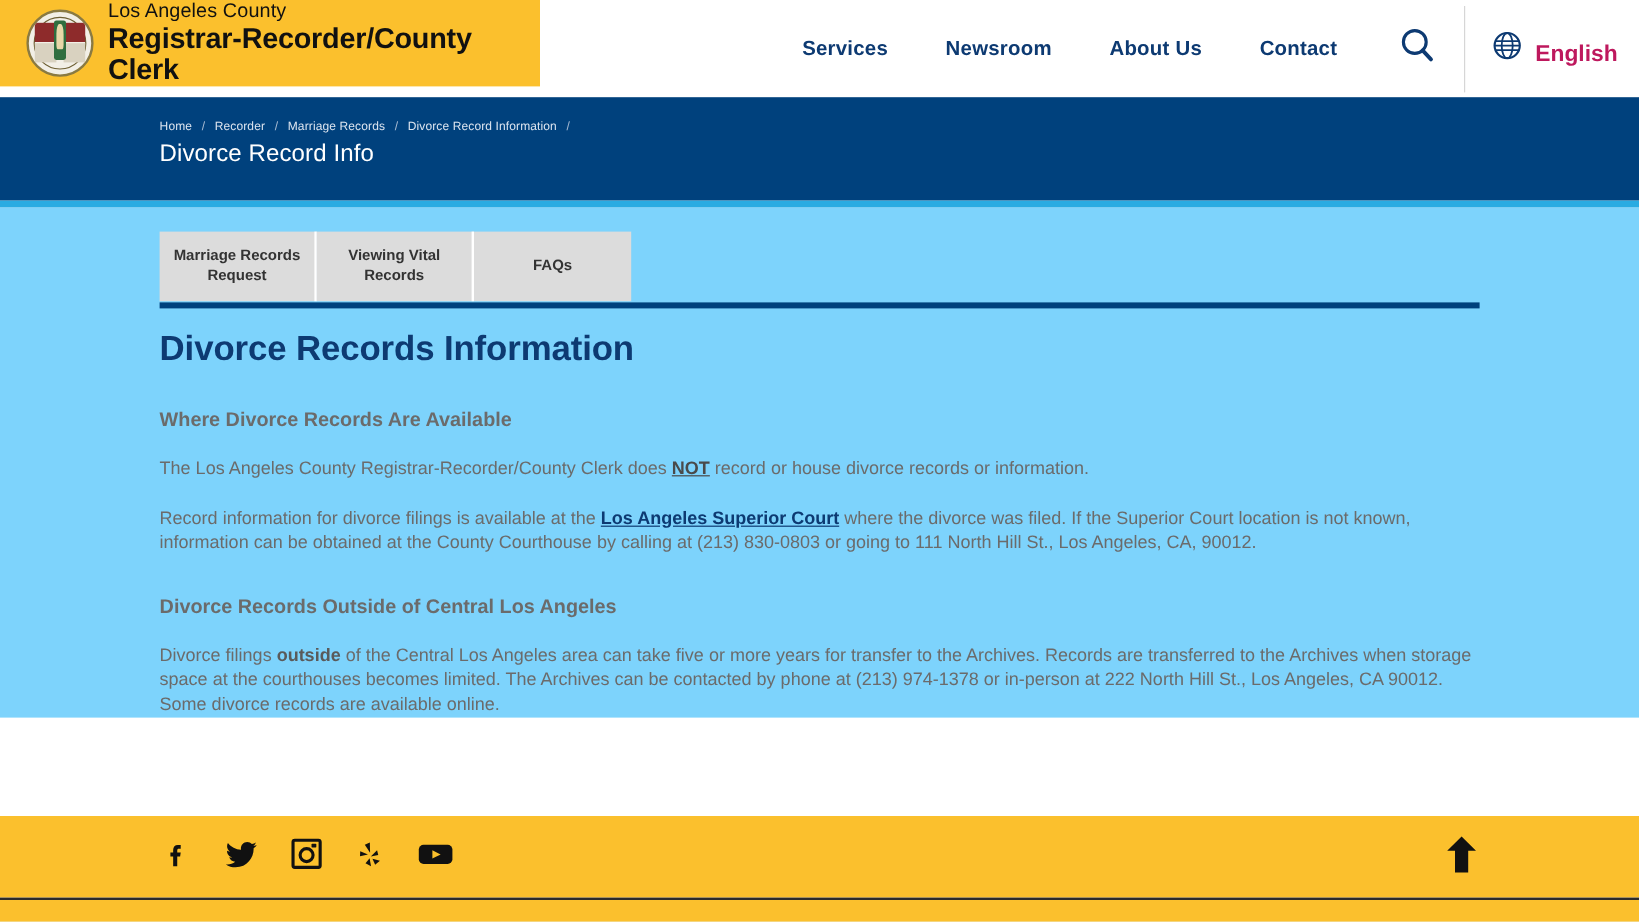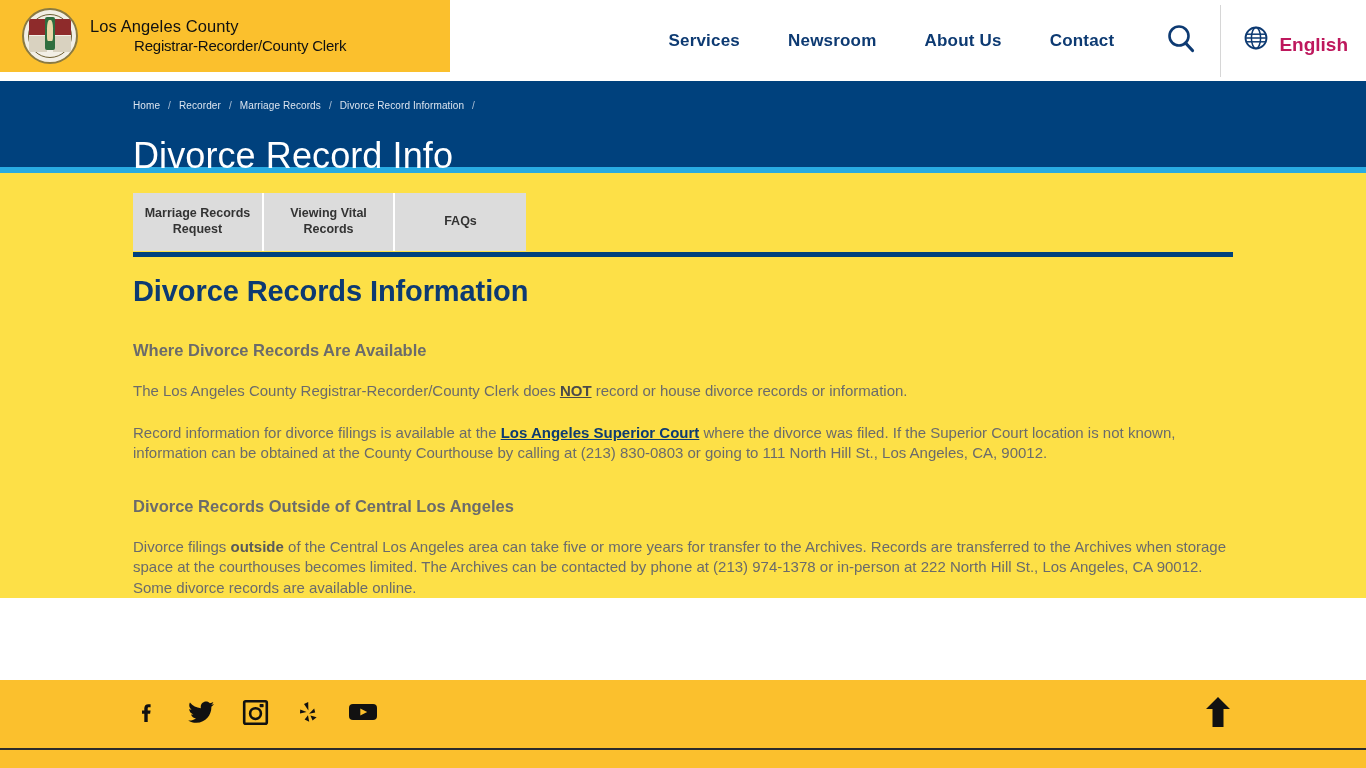--- a/index.html
+++ b/index.html
@@ -69,25 +69,24 @@
     margin-left: 12px;
     line-height: 1.05;
     color: #111111;
   }
   .brand-line1 {
     font-size: 16.5px;
     font-weight: 400;
     letter-spacing: 0.1px;
   }
   .brand-line2 {
-    font-size: 15px;
-    font-weight: normal;
+    font-size: 24px;
+    font-weight: bold;
     letter-spacing: -0.2px;
     margin-top: 2px;
-    margin-left: 44px;
   }
   .nav {
     flex: 1 1 auto;
     display: flex;
     align-items: center;
     justify-content: flex-end;
     padding-right: 0;
   }
   .nav-item {
     color: #0d3a72;
@@ -139,35 +138,35 @@
     align-items: center;
   }
   .crumbs a {
     color: #dbe4ef;
     text-decoration: none;
     cursor: pointer;
   }
   .crumb-sep { margin: 0 8px; color: #a9bdd4; }
   .page-title {
     color: #ffffff;
-    font-size: 36px;
+    font-size: 20px;
     font-weight: 400;
-    margin-top: 20px;
+    margin-top: 2px;
     letter-spacing: 0.1px;
   }
   .cyan-strip {
     height: 6px;
     width: 1366px;
     background: #29ABE2;
   }
 
   
   .content {
     width: 1366px;
-    background: #fde047;
+    background: #7dd3fc;
     padding-top: 0;
   }
   .tabs-wrap {
     padding-left: 133px;
     padding-top: 20px;
     position: relative;
   }
   .tabs {
     display: flex;
     align-items: stretch;

